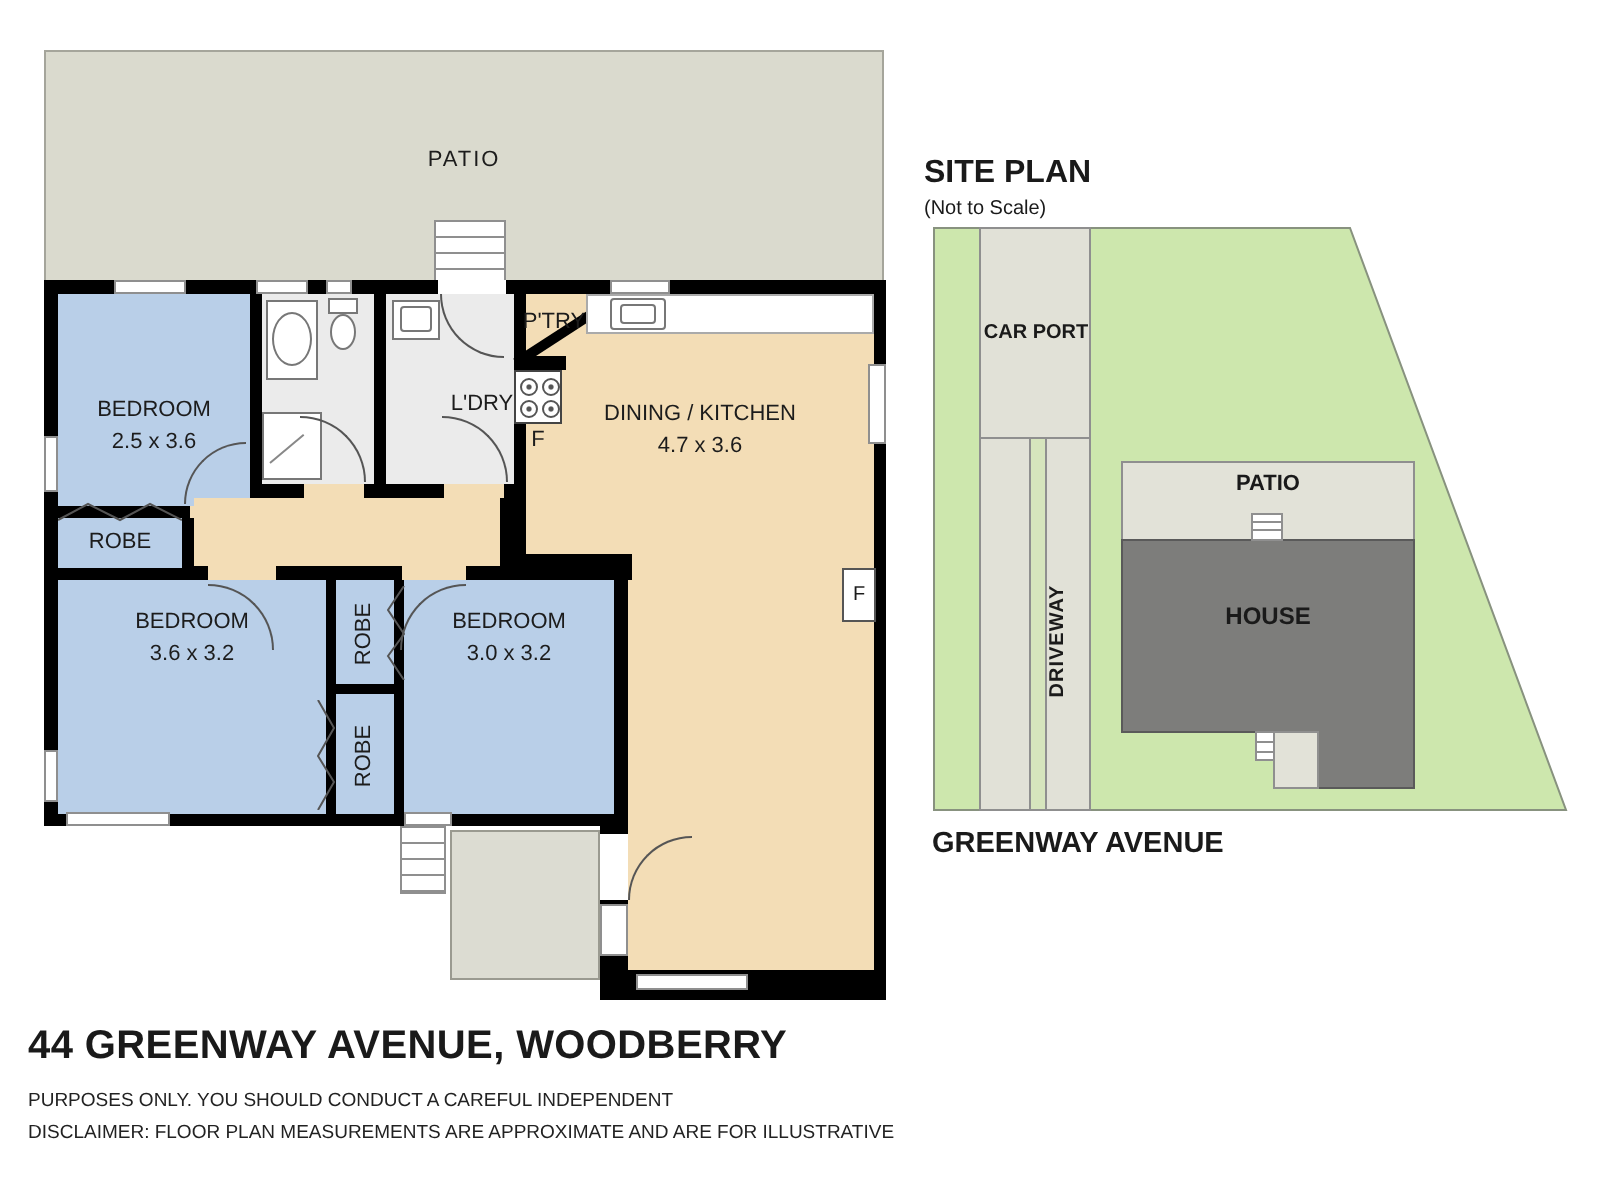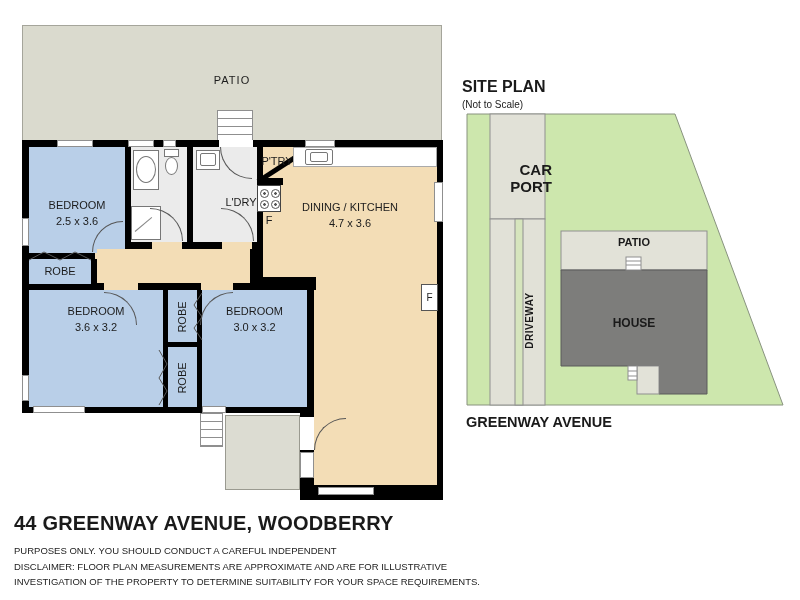--- a/index.html
+++ b/index.html
@@ -163,26 +163,25 @@
       <line x1="164" y1="151" x2="179" y2="151" stroke="#8f8f8f" stroke-width="1"></line>
       <line x1="164" y1="155" x2="179" y2="155" stroke="#8f8f8f" stroke-width="1"></line>
     </g>
     <g>
       <rect x="166" y="256" width="9" height="14" fill="#ffffff" stroke="#8f8f8f" stroke-width="1"></rect>
       <line x1="166" y1="261" x2="175" y2="261" stroke="#8f8f8f" stroke-width="1"></line>
       <line x1="166" y1="266" x2="175" y2="266" stroke="#8f8f8f" stroke-width="1"></line>
     </g>
   </svg>
 
-  <div class="abs bold" style="left:484px;top:161px;width:68px;font-size:15px;text-align:right;">CAR PORT</div>
+  <div class="abs bold" style="left:484px;top:161px;width:68px;font-size:10px;text-align:center;">CAR PORT</div>
   <div class="abs bold rot270" style="left:489px;top:315px;width:80px;font-size:10px;text-align:center;letter-spacing:0.5px;">DRIVEWAY</div>
   <div class="abs bold" style="left:561px;top:236px;width:146px;font-size:11px;text-align:center;">PATIO</div>
-  <div class="abs bold" style="left:561px;top:316px;width:146px;font-size:12px;text-align:center;">HOUSE</div>
+  <div class="abs bold" style="left:561px;top:301px;width:146px;font-size:12px;text-align:center;">HOUSE</div>
   <div class="abs bold" style="left:466px;top:414px;font-size:14.5px;">GREENWAY AVENUE</div>
 
   <div class="abs bold" style="left:14px;top:512px;font-size:20px;letter-spacing:0.2px;">44 GREENWAY AVENUE, WOODBERRY</div>
   <div class="abs" style="left:14px;top:543px;font-size:9.5px;line-height:15.5px;color:#222;">
     <div>PURPOSES ONLY. YOU SHOULD CONDUCT A CAREFUL INDEPENDENT</div>
     <div>DISCLAIMER: FLOOR PLAN MEASUREMENTS ARE APPROXIMATE AND ARE FOR ILLUSTRATIVE</div>
-    <div>INVESTIGATION OF THE PROPERTY TO DETERMINE SUITABILITY FOR YOUR SPACE REQUIREMENTS.</div>
   </div>
 
 </div>
 
 </body></html>

